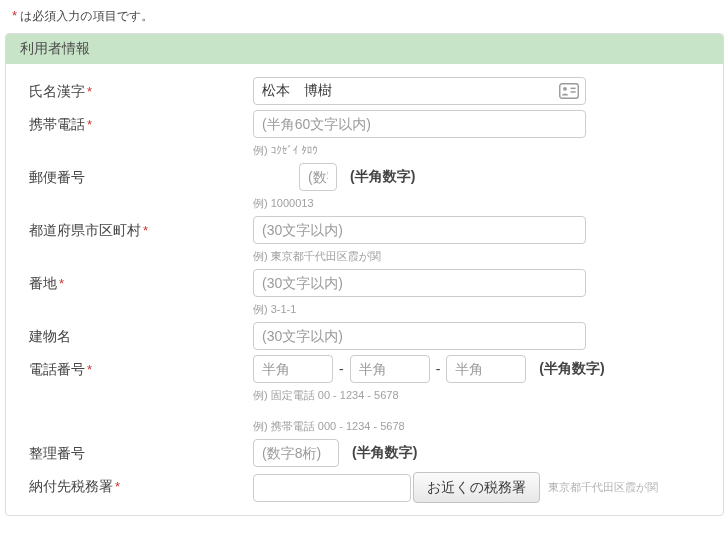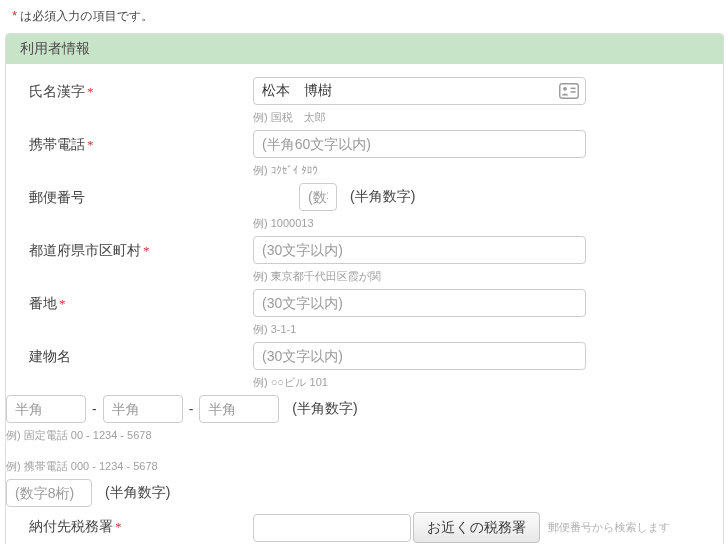--- a/index.html
+++ b/index.html
@@ -38,21 +38,20 @@
   }
   .panel-body { padding: 13px 0 12px 0; }
   .row { display: flex; margin-bottom: 5px; }
   .row:last-child { margin-bottom: 0; }
   .row-label {
     width: 247px;
     padding: 6px 10px 0 23px;
     font-size: 14px;
     color: #454545;
     flex-shrink: 0;
-    font-family: Liberation Serif, serif;
   }
   .req { color: var(--required-mark, #cc3333); margin-left: 2px; font-size: 13px; }
   .row-field { flex: 1; }
   .field-line { display: flex; align-items: center; }
   .text-input {
     height: 28px;
     border: 1px solid var(--input-border, #cccccc);
     border-radius: 4px;
     padding: 0 8px;
     font-size: 14px;
@@ -67,21 +66,21 @@
   .w-main  { width: 333px; text-decoration: underline; }
   .w-postal{ width: 84px; padding-left: 46px; }
   .w-phone { width: 80px; }
   .w-ref   { width: 86px; }
   .w-tax   { width: 158px; }
   .autofill-icon {
     position: absolute; right: 7px; top: 50%;
     transform: translateY(-50%);
     line-height: 0; cursor: pointer;
   }
-  .suffix { font-size: 14px; color: #454545; margin-left: 13px; white-space: nowrap; }
+  .suffix { font-size: 14px; color: #454545; margin-left: 13px; white-space: nowrap; font-weight: bold; }
   .sep { font-size: 14px; color: #454545; margin: 0 6px; }
   .hint {
     font-size: 11px;
     color: var(--hint-text, #a0a0a0);
     margin-top: 5px;
     line-height: 15px;
   }
   .tax-btn {
     height: 31px;
     margin-left: 2px;
@@ -122,21 +121,20 @@
               <svg width="20" height="16" viewBox="0 0 20 16">
                 <rect x="0.75" y="0.75" width="18.5" height="14.5" rx="2.2" fill="none" stroke="#9a9a9a" stroke-width="1.4"></rect>
                 <circle cx="6" cy="5.8" r="1.9" fill="#9a9a9a"></circle>
                 <path d="M2.9 12.6 C2.9 9.7 9.1 9.7 9.1 12.6 Z" fill="#9a9a9a"></path>
                 <rect x="11.6" y="4.6" width="5" height="1.5" fill="#9a9a9a"></rect>
                 <rect x="11.6" y="8.2" width="5" height="1.5" fill="#9a9a9a"></rect>
               </svg>
             </span>
           </span>
         </div>
-        <div class="hint">例) 国税　太郎</div>
       </div>
     </div>
 
     <div class="row">
       <div class="row-label">
         <span>携帯電話</span><span class="req">*</span>
       </div>
       <div class="row-field">
         <div class="field-line">
           <span class="input-wrap w-main">
@@ -193,25 +191,27 @@
     <div class="row">
       <div class="row-label">
         <span>建物名</span>
       </div>
       <div class="row-field">
         <div class="field-line">
           <span class="input-wrap w-main">
             <input class="text-input" type="text" placeholder="(30文字以内)" style="">
           </span>
         </div>
-        <div class="hint">例) ○○ビル 101</div>
-      </div>
-    </div>
-
-    <div class="row">
+      </div>
+    </div>
+
+    <div class="row">
+      <div class="row-label">
+        <span>電話番号</span><span class="req">*</span>
+      </div>
       <div class="row-field">
         <div class="field-line">
           <span class="input-wrap w-phone">
             <input class="text-input" type="text" placeholder="半角" style="">
           </span>
           <span class="sep">-</span>
           <span class="input-wrap w-phone">
             <input class="text-input" type="text" placeholder="半角" style="">
           </span>
           <span class="sep">-</span>
@@ -219,39 +219,42 @@
             <input class="text-input" type="text" placeholder="半角" style="">
           </span>
           <span class="suffix">(半角数字)</span>
         </div>
         <div class="hint">例) 固定電話 00 - 1234 - 5678</div>
         <div class="hint" style="margin-top:16px;">例) 携帯電話 000 - 1234 - 5678</div>
       </div>
     </div>
 
     <div class="row">
+      <div class="row-label">
+        <span>整理番号</span>
+      </div>
       <div class="row-field">
         <div class="field-line">
           <span class="input-wrap w-ref">
             <input class="text-input" type="text" placeholder="(数字8桁)" style="">
           </span>
           <span class="suffix">(半角数字)</span>
         </div>
       </div>
     </div>
 
     <div class="row">
       <div class="row-label">
         <span>納付先税務署</span><span class="req">*</span>
       </div>
       <div class="row-field">
         <div class="field-line">
           <span class="input-wrap w-tax">
             <input class="text-input" type="text" value="" style="">
           </span>
           <button class="tax-btn">お近くの税務署</button>
-          <span class="side-note">郵便番号から検索します</span>
+          <span class="side-note">東京都千代田区霞が関</span>
         </div>
       </div>
     </div>
 
   </div>
 </div>
 
 </body></html>

